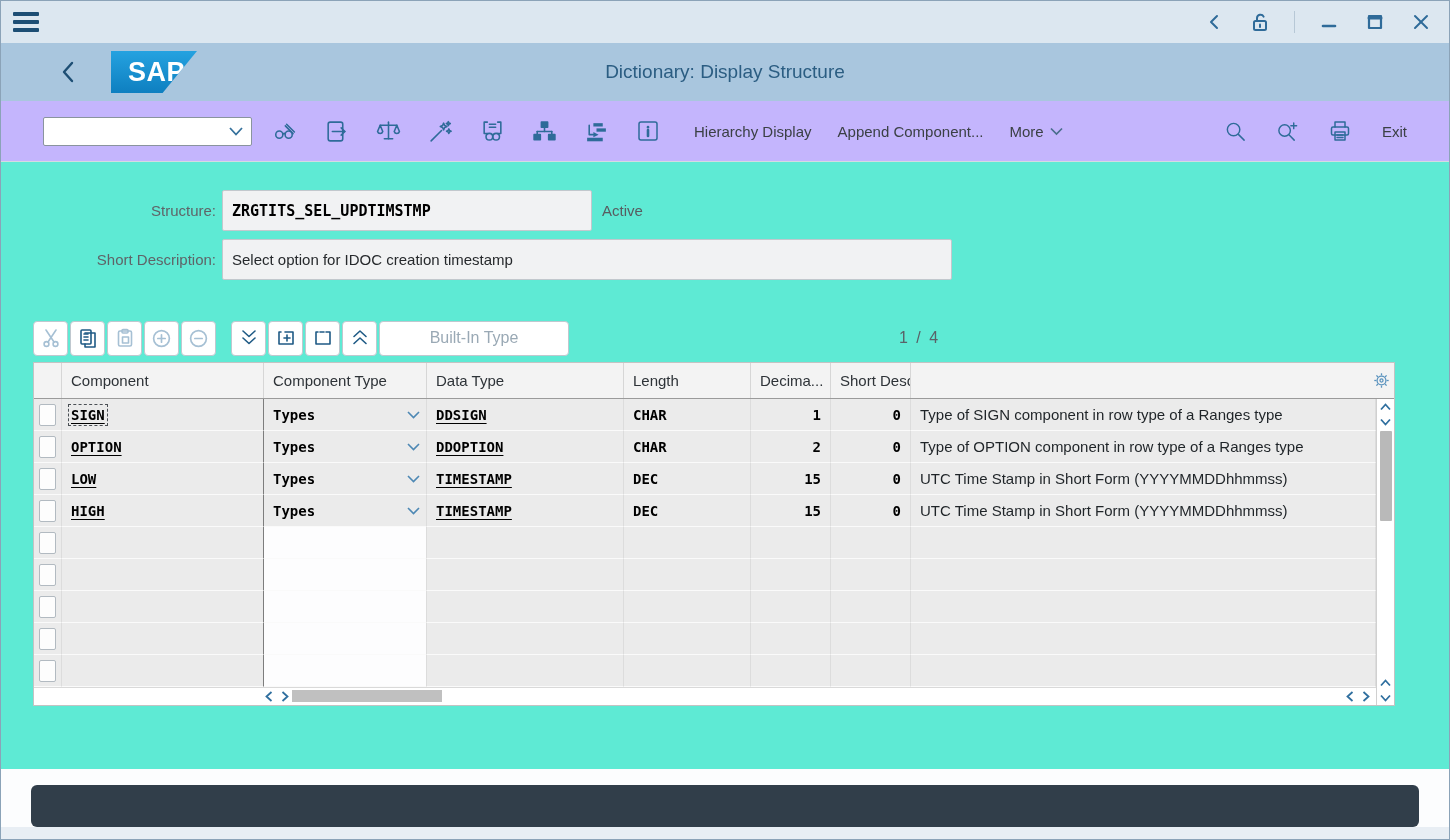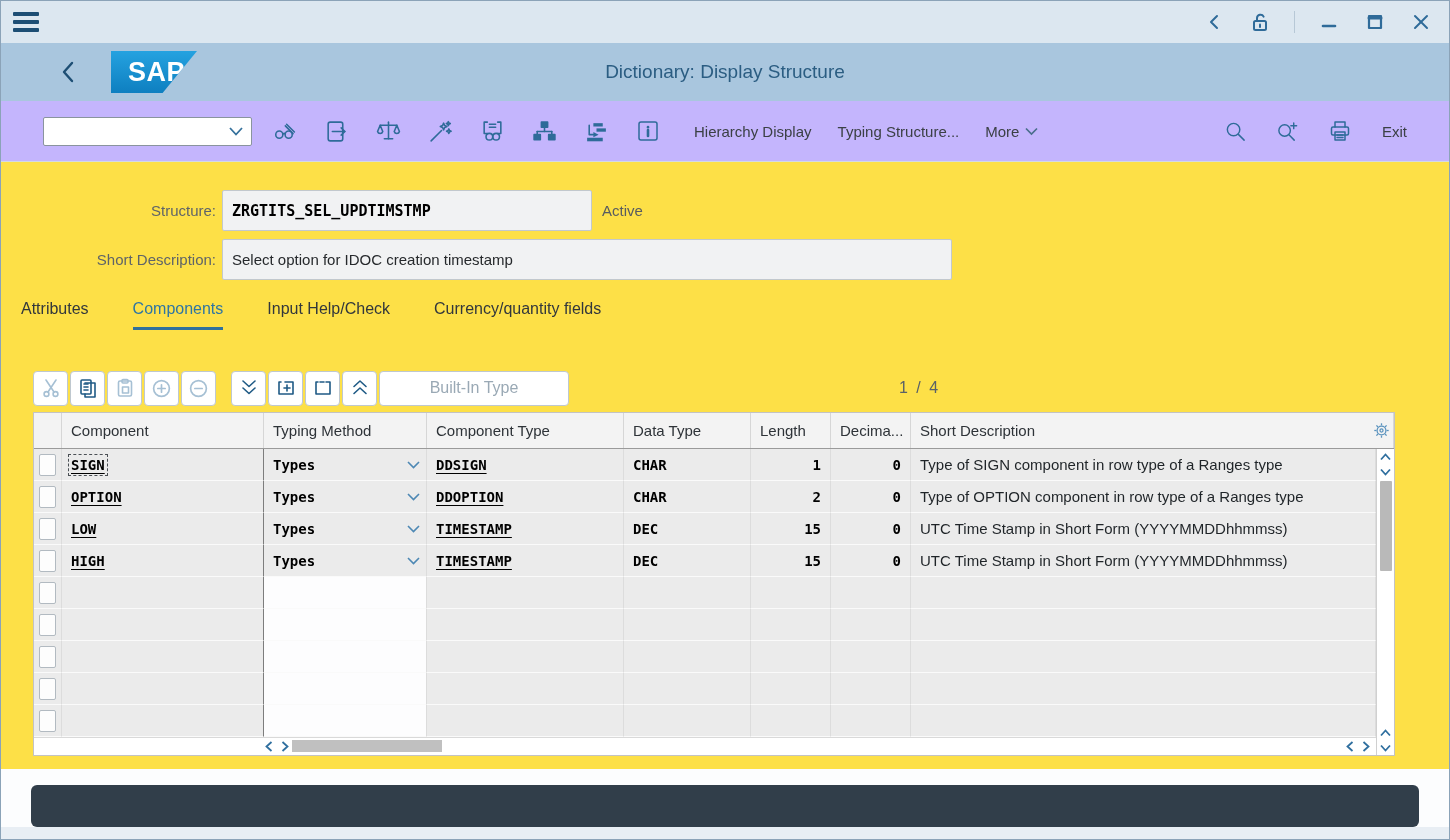--- a/index.html
+++ b/index.html
@@ -29,21 +29,21 @@
   .toolbar{height:61px;background:#c4b5fd;border-bottom:1px solid #d4dbe1;display:flex;align-items:center;flex:0 0 auto;padding:0 0 0 42px;box-sizing:border-box;}
   .cmdfield{width:209px;height:29px;background:#fff;border:1px solid #8a949e;border-radius:2px;display:flex;align-items:center;justify-content:flex-end;padding-right:8px;box-sizing:border-box;}
   .iconbtn{width:40px;height:40px;display:flex;align-items:center;justify-content:center;margin-left:12px;cursor:pointer;border-radius:4px;}
   .iconbtn svg{fill:none;stroke:#2e6b99;stroke-width:1.5;stroke-linecap:round;stroke-linejoin:round;}
   .txtbtn{margin-left:26px;font-size:15px;color:#3b4045;cursor:pointer;white-space:nowrap;display:flex;align-items:center;gap:6px;}
   .toolbar-right{margin-left:auto;display:flex;align-items:center;padding-right:42px;}
   .toolbar-right .iconbtn{margin-left:12px;}
   .exitbtn{margin-left:22px;font-size:15px;color:#3b4045;cursor:pointer;}
 
   
-  .content{flex:1 1 auto;background:#fde047;padding-top:28px;box-sizing:border-box;position:relative;}
+  .content{flex:1 1 auto;background:#5eead4;padding-top:28px;box-sizing:border-box;position:relative;}
   .formrow{display:flex;align-items:center;margin-bottom:8px;}
   .formlabel{width:215px;text-align:right;font-size:15px;color:#5f6468;flex:0 0 auto;}
   .field{margin-left:6px;height:41px;border:1px solid #c2c8cd;border-radius:2px;background:#f1f2f3;display:flex;align-items:center;padding:0 9px;box-sizing:border-box;}
   .field.mono{font-family:"DejaVu Sans Mono",monospace;font-weight:700;font-size:15px;color:#000;width:370px;}
   .field.desc{font-size:15px;color:#26292c;width:730px;}
   .statuslabel{margin-left:10px;font-size:15px;color:#585c60;}
 
   
   .tabstrip{display:flex;align-items:flex-end;gap:44px;padding-left:20px;margin-top:12px;height:38px;}
   .tab{font-size:16px;color:#32373c;padding-bottom:9px;cursor:pointer;border-bottom:3px solid transparent;}
@@ -226,21 +226,21 @@
       <svg width="24" height="24" viewBox="0 0 24 24">
         <rect x="3" y="3" width="18" height="18" rx="2"></rect>
         <line x1="12" y1="8" x2="12" y2="8.2" stroke-width="2.6"></line>
         <line x1="12" y1="11" x2="12" y2="17" stroke-width="2.6"></line>
       </svg>
     </div>
     <div class="txtbtn">
       <span>Hierarchy Display</span>
     </div>
     <div class="txtbtn">
-      <span>Typing Structure...</span>
+      <span>Append Component...</span>
     </div>
     <div class="txtbtn">
       <span>More</span>
       <svg width="13" height="9" viewBox="0 0 13 9" style="fill:none;stroke:#4a6e8c;stroke-width:1.7;">
           <polyline points="1,1.5 6.5,7 12,1.5"></polyline>
         </svg>
     </div>
     <div class="toolbar-right">
       <div class="iconbtn">
         <svg width="23" height="23" viewBox="0 0 24 24">
@@ -279,26 +279,20 @@
       <div class="statuslabel">Active</div>
     </div>
 
     <div class="formrow">
       <div class="formlabel">Short Description:</div>
       <div class="field desc">
         <span>Select option for IDOC creation timestamp</span>
       </div>
     </div>
 
-    <div class="tabstrip">
-      <div class="tab">Attributes</div>
-      <div class="tab active">Components</div>
-      <div class="tab">Input Help/Check</div>
-      <div class="tab">Currency/quantity fields</div>
-    </div>
 
     <div class="ttoolbar">
       <div class="tbtn disabled">
         <svg width="20" height="20" viewBox="0 0 20 20">
           <line x1="5" y1="2" x2="13" y2="14"></line>
             <line x1="15" y1="2" x2="7" y2="14"></line>
           <circle cx="5.5" cy="16" r="2.4"></circle>
             <circle cx="14.5" cy="16" r="2.4"></circle>
         </svg>
       </div>
@@ -359,21 +353,20 @@
       </div>
       <div class="builtinbtn">Built-In Type</div>
       <div class="pageind">1 / 4</div>
     </div>
 
     <div class="table">
 
       <div class="thead cols">
         <div class="th"></div>
         <div class="th">Component</div>
-        <div class="th">Typing Method</div>
         <div class="th">Component Type</div>
         <div class="th">Data Type</div>
         <div class="th">Length</div>
         <div class="th">Decima...</div>
         <div class="th">Short Description</div>
         <div class="gear">
           <svg width="17" height="17" viewBox="0 0 20 20" style="fill:none;stroke:#5b93be;stroke-width:1.5;">
             <circle cx="10" cy="10" r="5.2"></circle>
               <circle cx="10" cy="10" r="1.8"></circle>
             <line x1="10" y1="1.5" x2="10" y2="4"></line>

